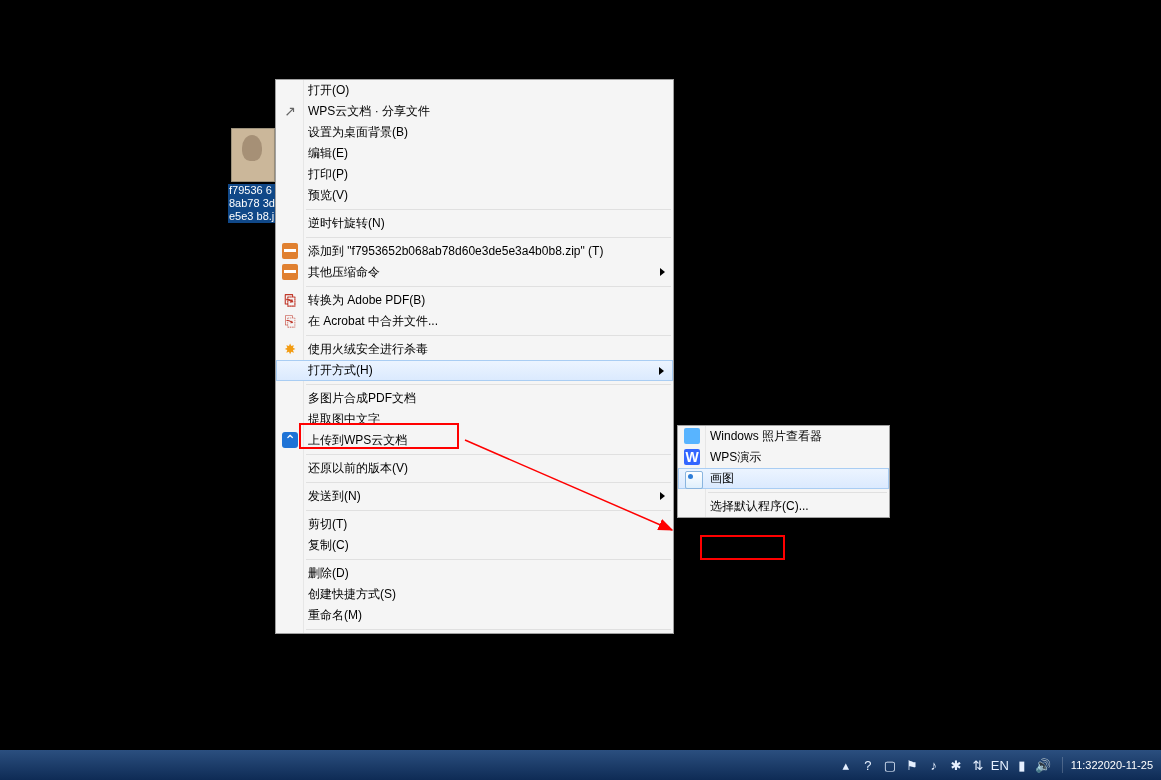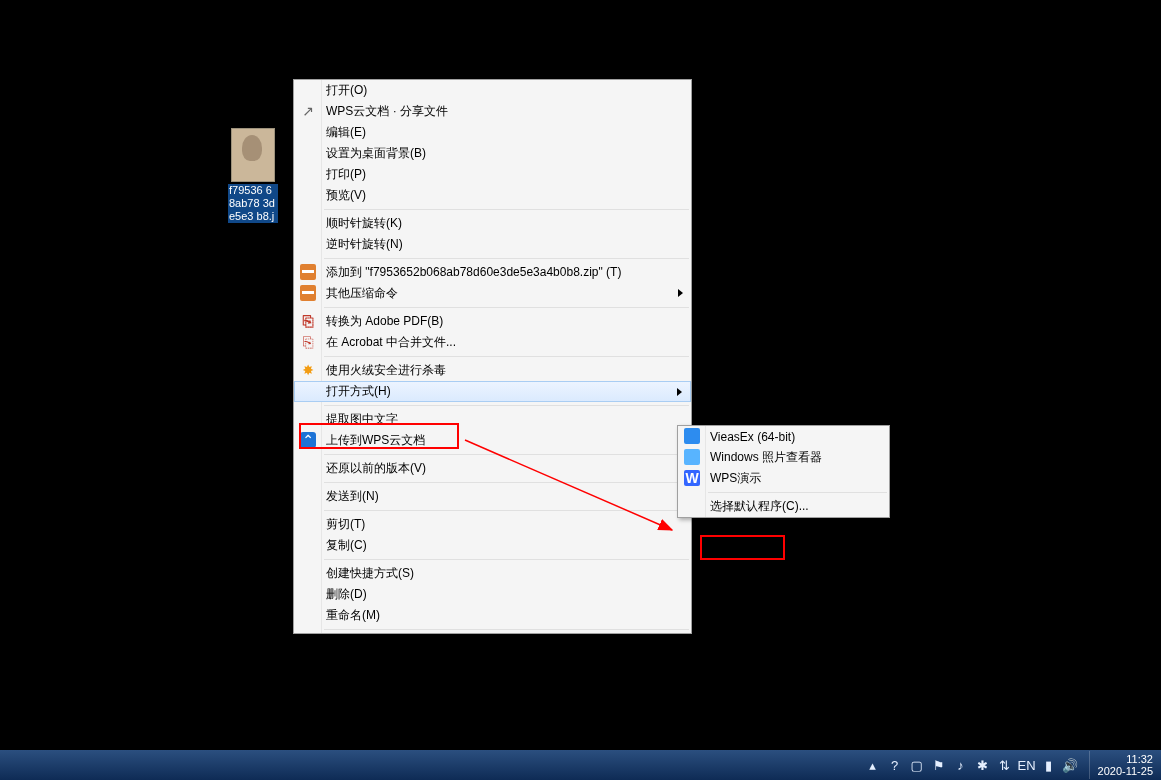--- a/index.html
+++ b/index.html
@@ -15,21 +15,21 @@
   .ctx .row .ico{position:absolute;left:6px;top:2px;width:16px;height:16px;display:flex;align-items:center;justify-content:center;font-size:14px}
   .ctx .row .arrow{position:absolute;right:8px;top:6px;width:0;height:0;border-top:4px solid transparent;border-bottom:4px solid transparent;border-left:5px solid #000}
   .ctx .sep{height:1px;background:#e0e0e0;margin:3px 2px 3px 30px}
   .ctx .gut{position:absolute;left:27px;top:0;bottom:0;width:1px;background:#e6e6e6}
   .redbox{position:absolute;border:2px solid #ff0000;pointer-events:none}
   
   .taskbar{position:absolute;left:0;right:0;bottom:0;height:30px;background:linear-gradient(#2b4f7f,#0e2b55);display:flex;align-items:center;color:#fff;font-size:11px}
   .taskbar .left{flex:1}
   .taskbar .tray{display:flex;align-items:center;gap:6px;padding-right:6px}
   .tray .ticon{width:16px;height:16px;display:flex;align-items:center;justify-content:center;font-size:13px;color:#e6f0ff}
-  .taskbar .clock{display:flex;flex-direction:column;align-items:flex-end;line-height:12px;padding:2px 8px;border-left:1px solid rgba(255,255,255,.2);margin-left:4px}
+  .taskbar .clock{display:flex;flex-direction:row;align-items:flex-end;line-height:12px;padding:2px 8px;border-left:1px solid rgba(255,255,255,.2);margin-left:4px}
   
   .anno{position:absolute;left:0;top:0;width:1161px;height:780px;pointer-events:none}
   
   .ico.rar{background:#e08030;border-radius:2px}
   .ico.rar::after{content:"";position:absolute;left:2px;right:2px;top:6px;height:3px;background:#fff}
   .ico.pdf{color:#c0392b;font-weight:bold;font-size:10px}
   .ico.acro{color:#c0392b}
   .ico.fire{color:#f39c12}
   .ico.cloud{background:#1e73d6;border-radius:3px;color:#fff;font-size:11px}
   .ico.share{color:#666}
@@ -45,45 +45,42 @@
 <body>
 
 <div class="desktop-icon">
   <div class="thumb"></div>
   <div class="caption">f79536
 68ab78
 3de5e3
 b8.j</div>
 </div>
 
-<div id="ctx-main" class="ctx" style="left:293px;top:79px;width:397px">
+<div id="ctx-main" class="ctx" style="left:275px;top:79px;width:397px">
   <div class="gut"></div>
 <div class="row">
       <span>打开(O)</span>
     </div>
     <div class="row">
       <span class="ico share">↗</span>
       <span>WPS云文档 · 分享文件</span>
     </div>
     <div class="row">
+      <span>设置为桌面背景(B)</span>
+    </div>
+    <div class="row">
       <span>编辑(E)</span>
     </div>
     <div class="row">
-      <span>设置为桌面背景(B)</span>
-    </div>
-    <div class="row">
       <span>打印(P)</span>
     </div>
     <div class="row">
       <span>预览(V)</span>
     </div>
     <div class="sep"></div>
-    <div class="row">
-      <span>顺时针旋转(K)</span>
-    </div>
     <div class="row">
       <span>逆时针旋转(N)</span>
     </div>
     <div class="sep"></div>
     <div class="row">
       <span class="ico rar"></span>
       <span>添加到 "f7953652b068ab78d60e3de5e3a4b0b8.zip" (T)</span>
     </div>
     <div class="row">
       <span class="ico rar"></span>
@@ -103,20 +100,23 @@
     <div class="row">
       <span class="ico fire">✸</span>
       <span>使用火绒安全进行杀毒</span>
     </div>
     <div class="row hl">
       <span>打开方式(H)</span>
       <span class="arrow"></span>
     </div>
     <div class="sep"></div>
     <div class="row">
+      <span>多图片合成PDF文档</span>
+    </div>
+    <div class="row">
       <span>提取图中文字</span>
     </div>
     <div class="row">
       <span class="ico cloud">⌃</span>
       <span>上传到WPS云文档</span>
     </div>
     <div class="sep"></div>
     <div class="row">
       <span>还原以前的版本(V)</span>
     </div>
@@ -127,44 +127,44 @@
     </div>
     <div class="sep"></div>
     <div class="row">
       <span>剪切(T)</span>
     </div>
     <div class="row">
       <span>复制(C)</span>
     </div>
     <div class="sep"></div>
     <div class="row">
+      <span>删除(D)</span>
+    </div>
+    <div class="row">
       <span>创建快捷方式(S)</span>
-    </div>
-    <div class="row">
-      <span>删除(D)</span>
     </div>
     <div class="row">
       <span>重命名(M)</span>
     </div>
     <div class="sep"></div>
   </div>
 
 <div id="ctx-sub" class="ctx" style="left:677px;top:425px;width:211px">
   <div class="gut"></div>
-<div class="row">
-      <span class="ico vie"></span>
-      <span>VieasEx (64-bit)</span>
-    </div>
     <div class="row">
       <span class="ico wpv"></span>
       <span>Windows 照片查看器</span>
     </div>
     <div class="row">
       <span class="ico wpsy">W</span>
       <span>WPS演示</span>
+    </div>
+    <div class="row hl">
+      <span class="ico paint"></span>
+      <span>画图</span>
     </div>
     <div class="sep"></div>
     <div class="row">
       <span>选择默认程序(C)...</span>
     </div>
   </div>
 
 <div class="redbox" style="left:299px;top:423px;width:156px;height:22px"></div>
 <div class="redbox" style="left:700px;top:535px;width:81px;height:21px"></div>
 

